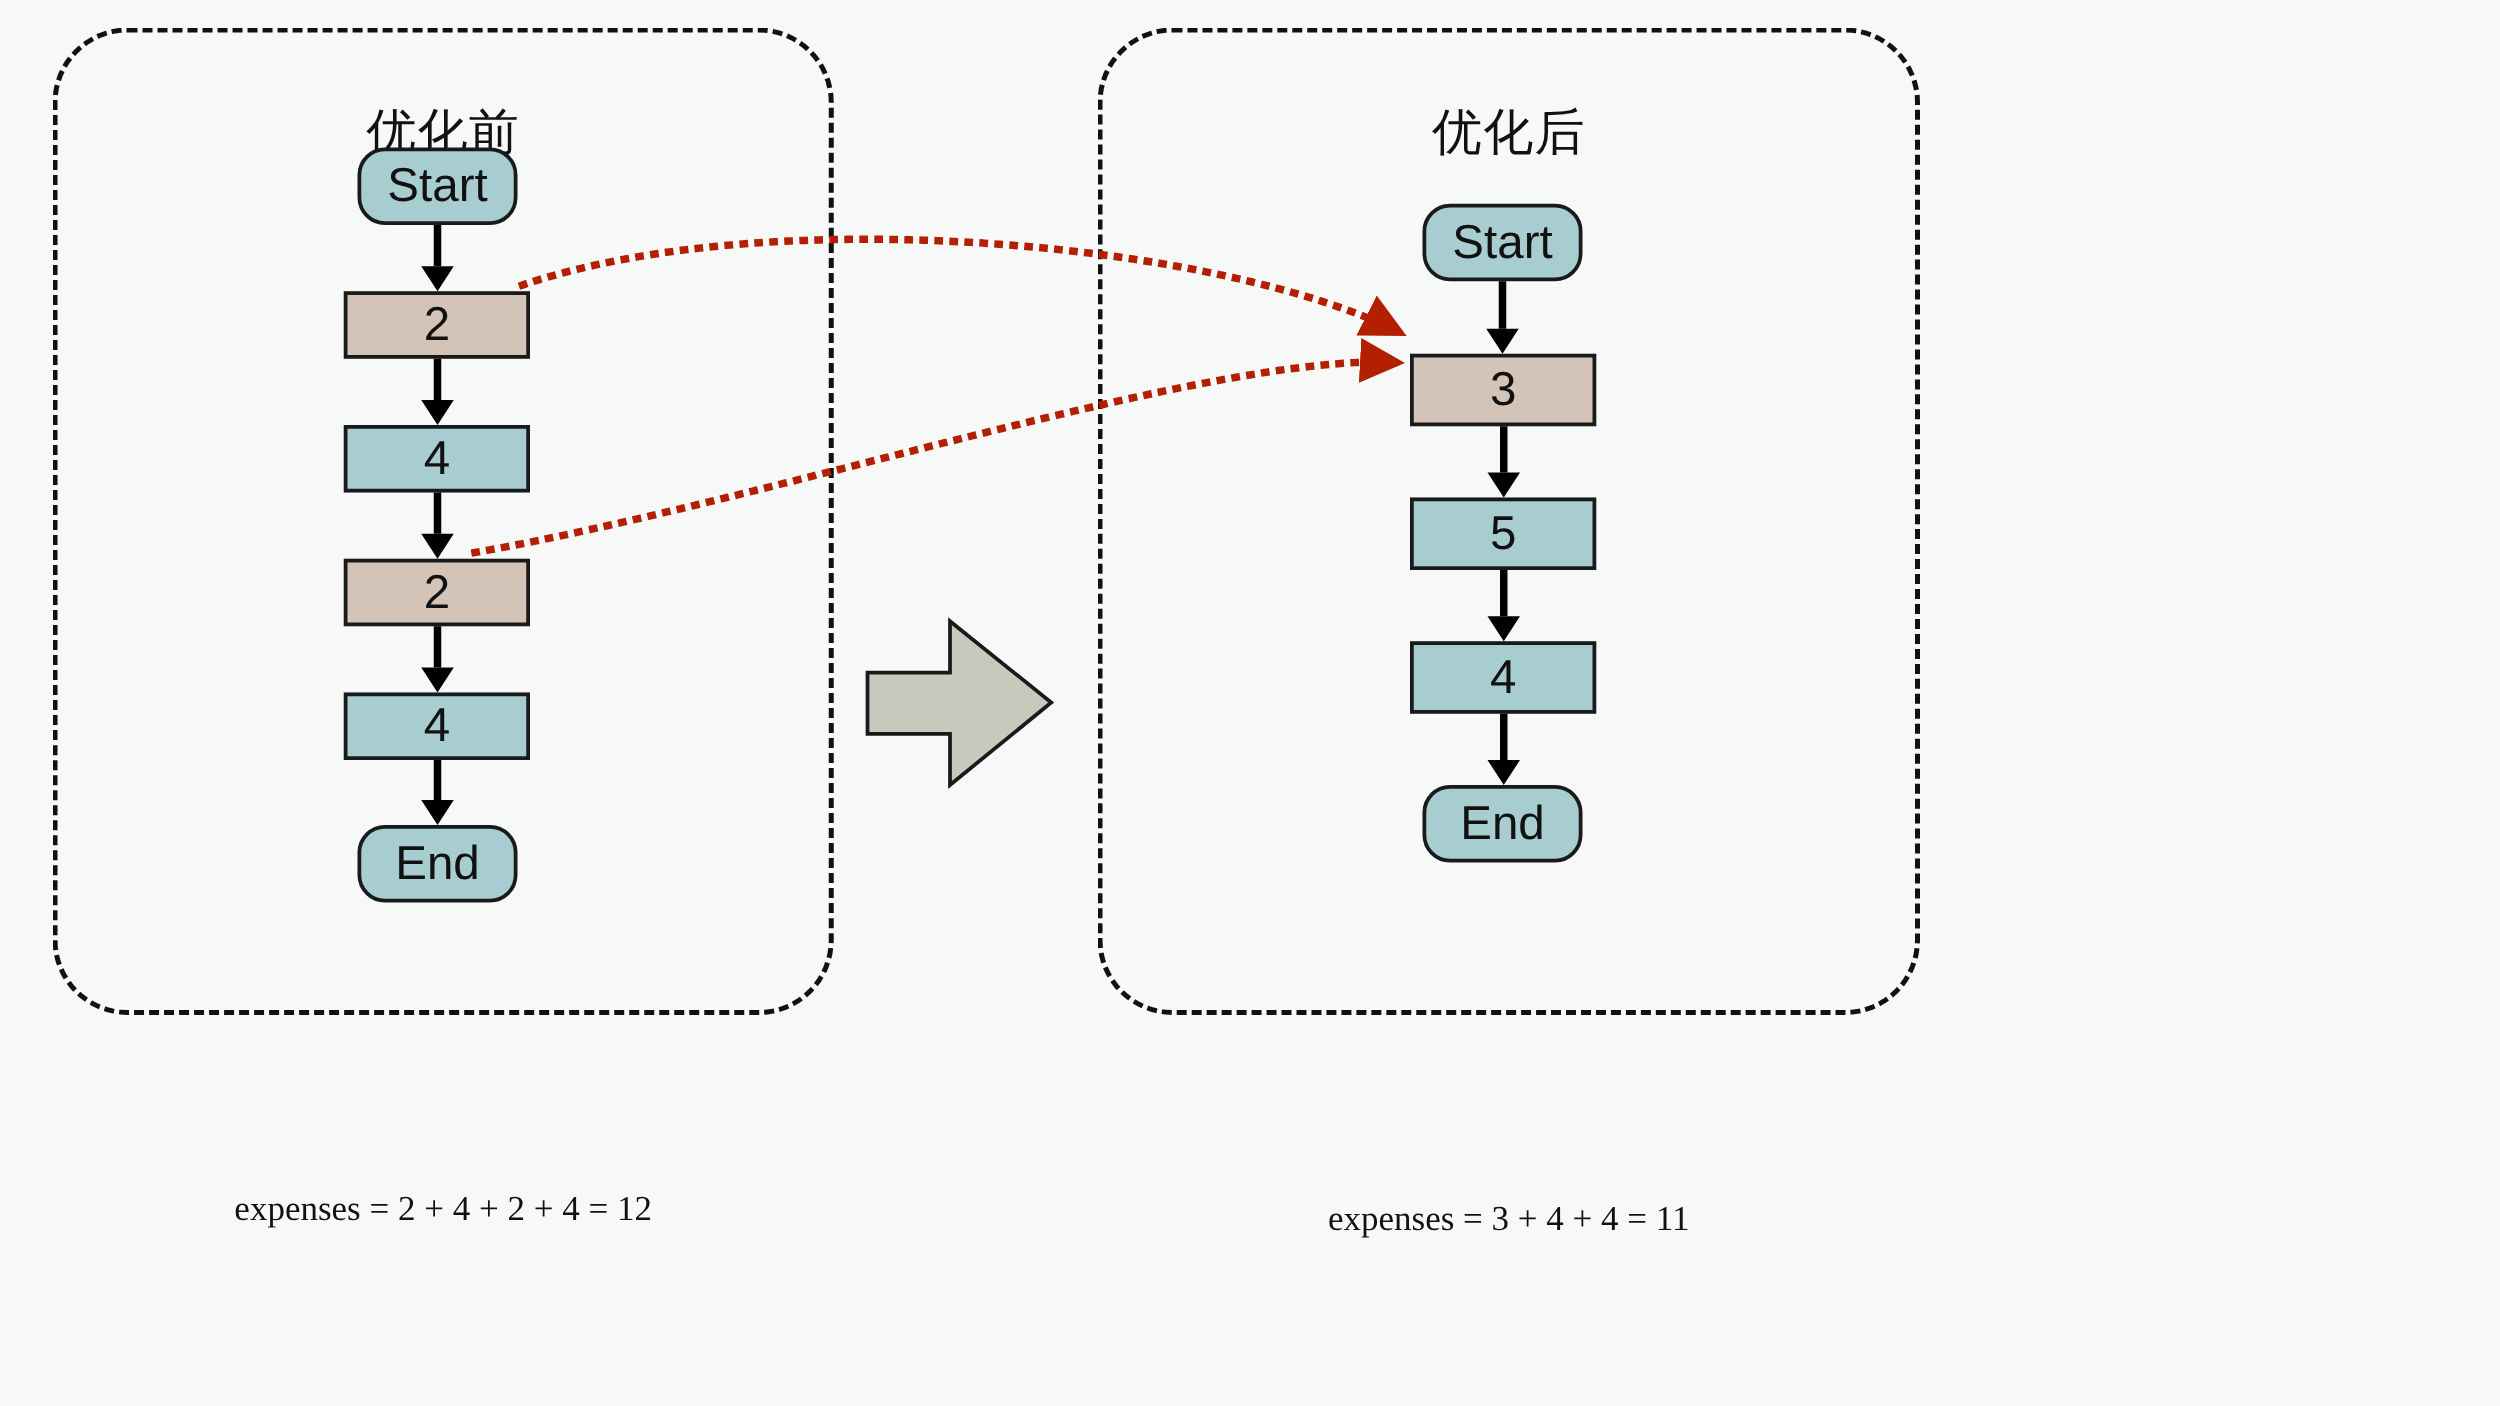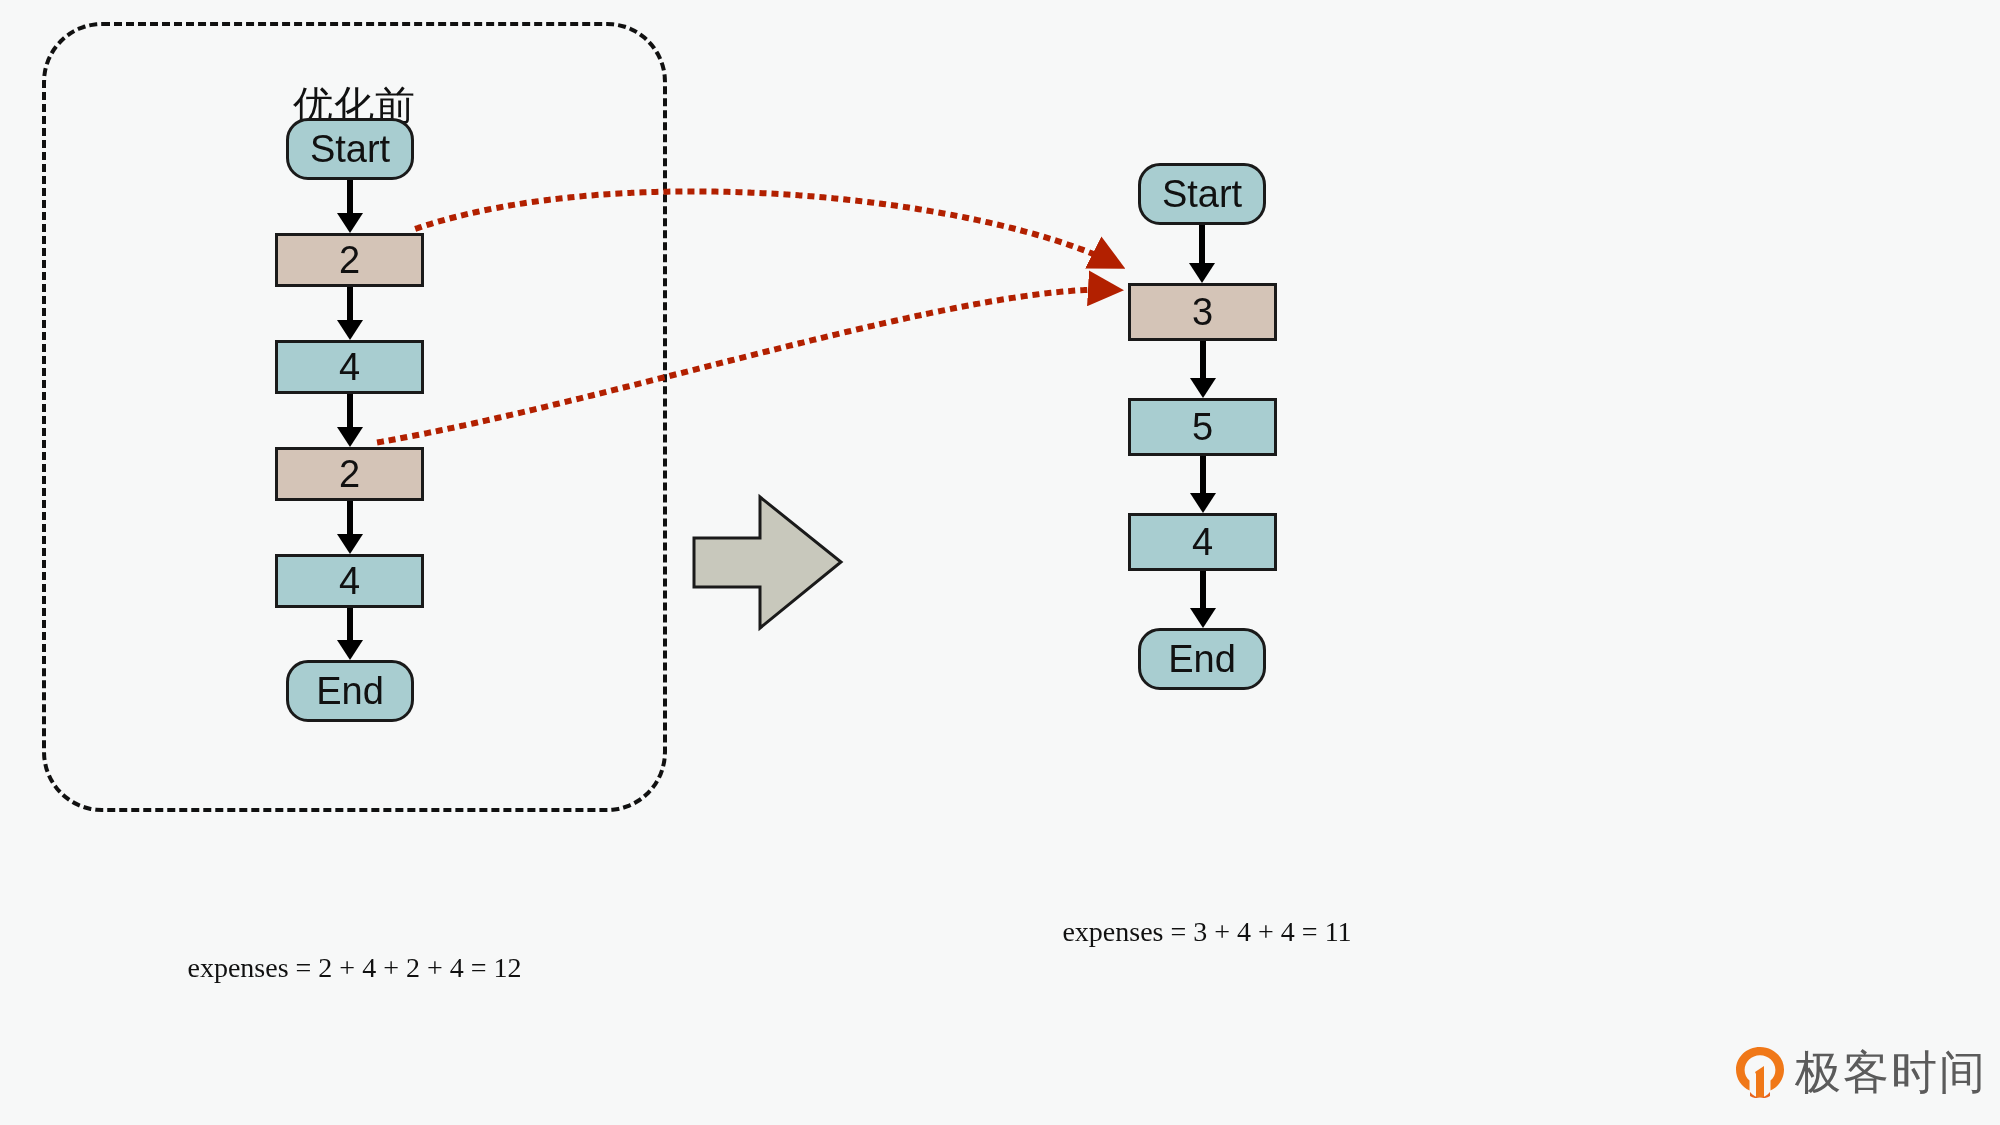--- a/index.html
+++ b/index.html
@@ -143,20 +143,23 @@
     <div class="shaft" style="height:32px;"></div>
       <div class="head"></div>
   </div>
 
   <div class="node terminal" style="left:286px;top:660px;width:128px;height:62px;">
     <span>End</span>
   </div>
 
   <div class="expenses" style="left:42px;top:952px;width:625px;">expenses = 2 + 4 + 2 + 4 = 12</div>
 
+  <div class="panel" id="panel-after">
+    <div class="panel-title">优化后</div>
+  </div>
 
   <div class="node terminal" style="left:1138px;top:163px;width:128px;height:62px;">
     <span>Start</span>
   </div>
   <div class="vconn" style="left:1138px;top:225px;width:128px;height:58px;">
     <div class="shaft" style="height:38px;"></div>
       <div class="head"></div>
   </div>
 
   <div class="node tan" style="left:1128px;top:283px;width:149px;height:58px;">
@@ -180,42 +183,30 @@
   </div>
   <div class="vconn" style="left:1128px;top:571px;width:149px;height:57px;">
     <div class="shaft" style="height:37px;"></div>
       <div class="head"></div>
   </div>
 
   <div class="node terminal" style="left:1138px;top:628px;width:128px;height:62px;">
     <span>End</span>
   </div>
 
-  <div class="expenses" style="left:878px;top:916px;width:658px;text-align:center;">expenses = 3 + 4 + 4 = 11</div>
+  <div class="expenses" style="left:878px;top:960px;width:658px;text-align:center;">expenses = 3 + 4 + 4 = 11</div>
 
   <svg id="overlay" viewBox="0 0 2000 1125">
     <defs>
       <marker id="redhead" markerWidth="6" markerHeight="6" refX="5" refY="3" orient="auto" markerUnits="strokeWidth">
         <path d="M0,0 L6,3 L0,6 z" fill="#b22000"></path>
       </marker>
     </defs>
 
     <path d="M 418,228 C 620,160 980,195 1120,266" fill="none" stroke="#b22000" stroke-width="6" stroke-dasharray="1 11" stroke-linecap="square" marker-end="url(#redhead)"></path>
 
     <path d="M 380,442 C 620,400 970,282 1118,290" fill="none" stroke="#b22000" stroke-width="6" stroke-dasharray="1 11" stroke-linecap="square" marker-end="url(#redhead)"></path>
 
     <path d="M 694,538 L 760,538 L 760,497 L 841,562 L 760,628 L 760,587 L 694,587 Z" fill="#c8c8bc" stroke="#1a1a1a" stroke-width="3" stroke-linejoin="miter"></path>
   </svg>
 
-  <div id="logo">
-    <svg width="50" height="52" viewBox="0 0 50 52">
-      <path d="M25,1 C11.7,1 1,11 1,23.5 C1,33 6.6,41 14.5,44.5 L14.5,34.5
-               C11.5,32.2 9.6,28.3 9.6,24 C9.6,15.8 16.5,9.2 25,9.2
-               C33.5,9.2 40.4,15.8 40.4,24 C40.4,28.3 38.5,32.2 35.5,34.5
-               L35.5,44.5 C43.4,41 49,33 49,23.5 C49,11 38.3,1 25,1 Z" fill="#f07818"></path>
-      <path d="M21,28 L21,51 L29,51 L29,20 L20,26 Z" fill="#f07818"></path>
-      <path d="M15,46 C18,50 22,51.5 25,51.5 C28,51.5 32,50 35,46
-               L35,50 C32,52 28,52.5 25,52.5 C22,52.5 18,52 15,50 Z" fill="#e8641e"></path>
-    </svg>
-    <span class="logo-text">极客时间</span>
-  </div>
 
 </div>
 
 </body></html>

